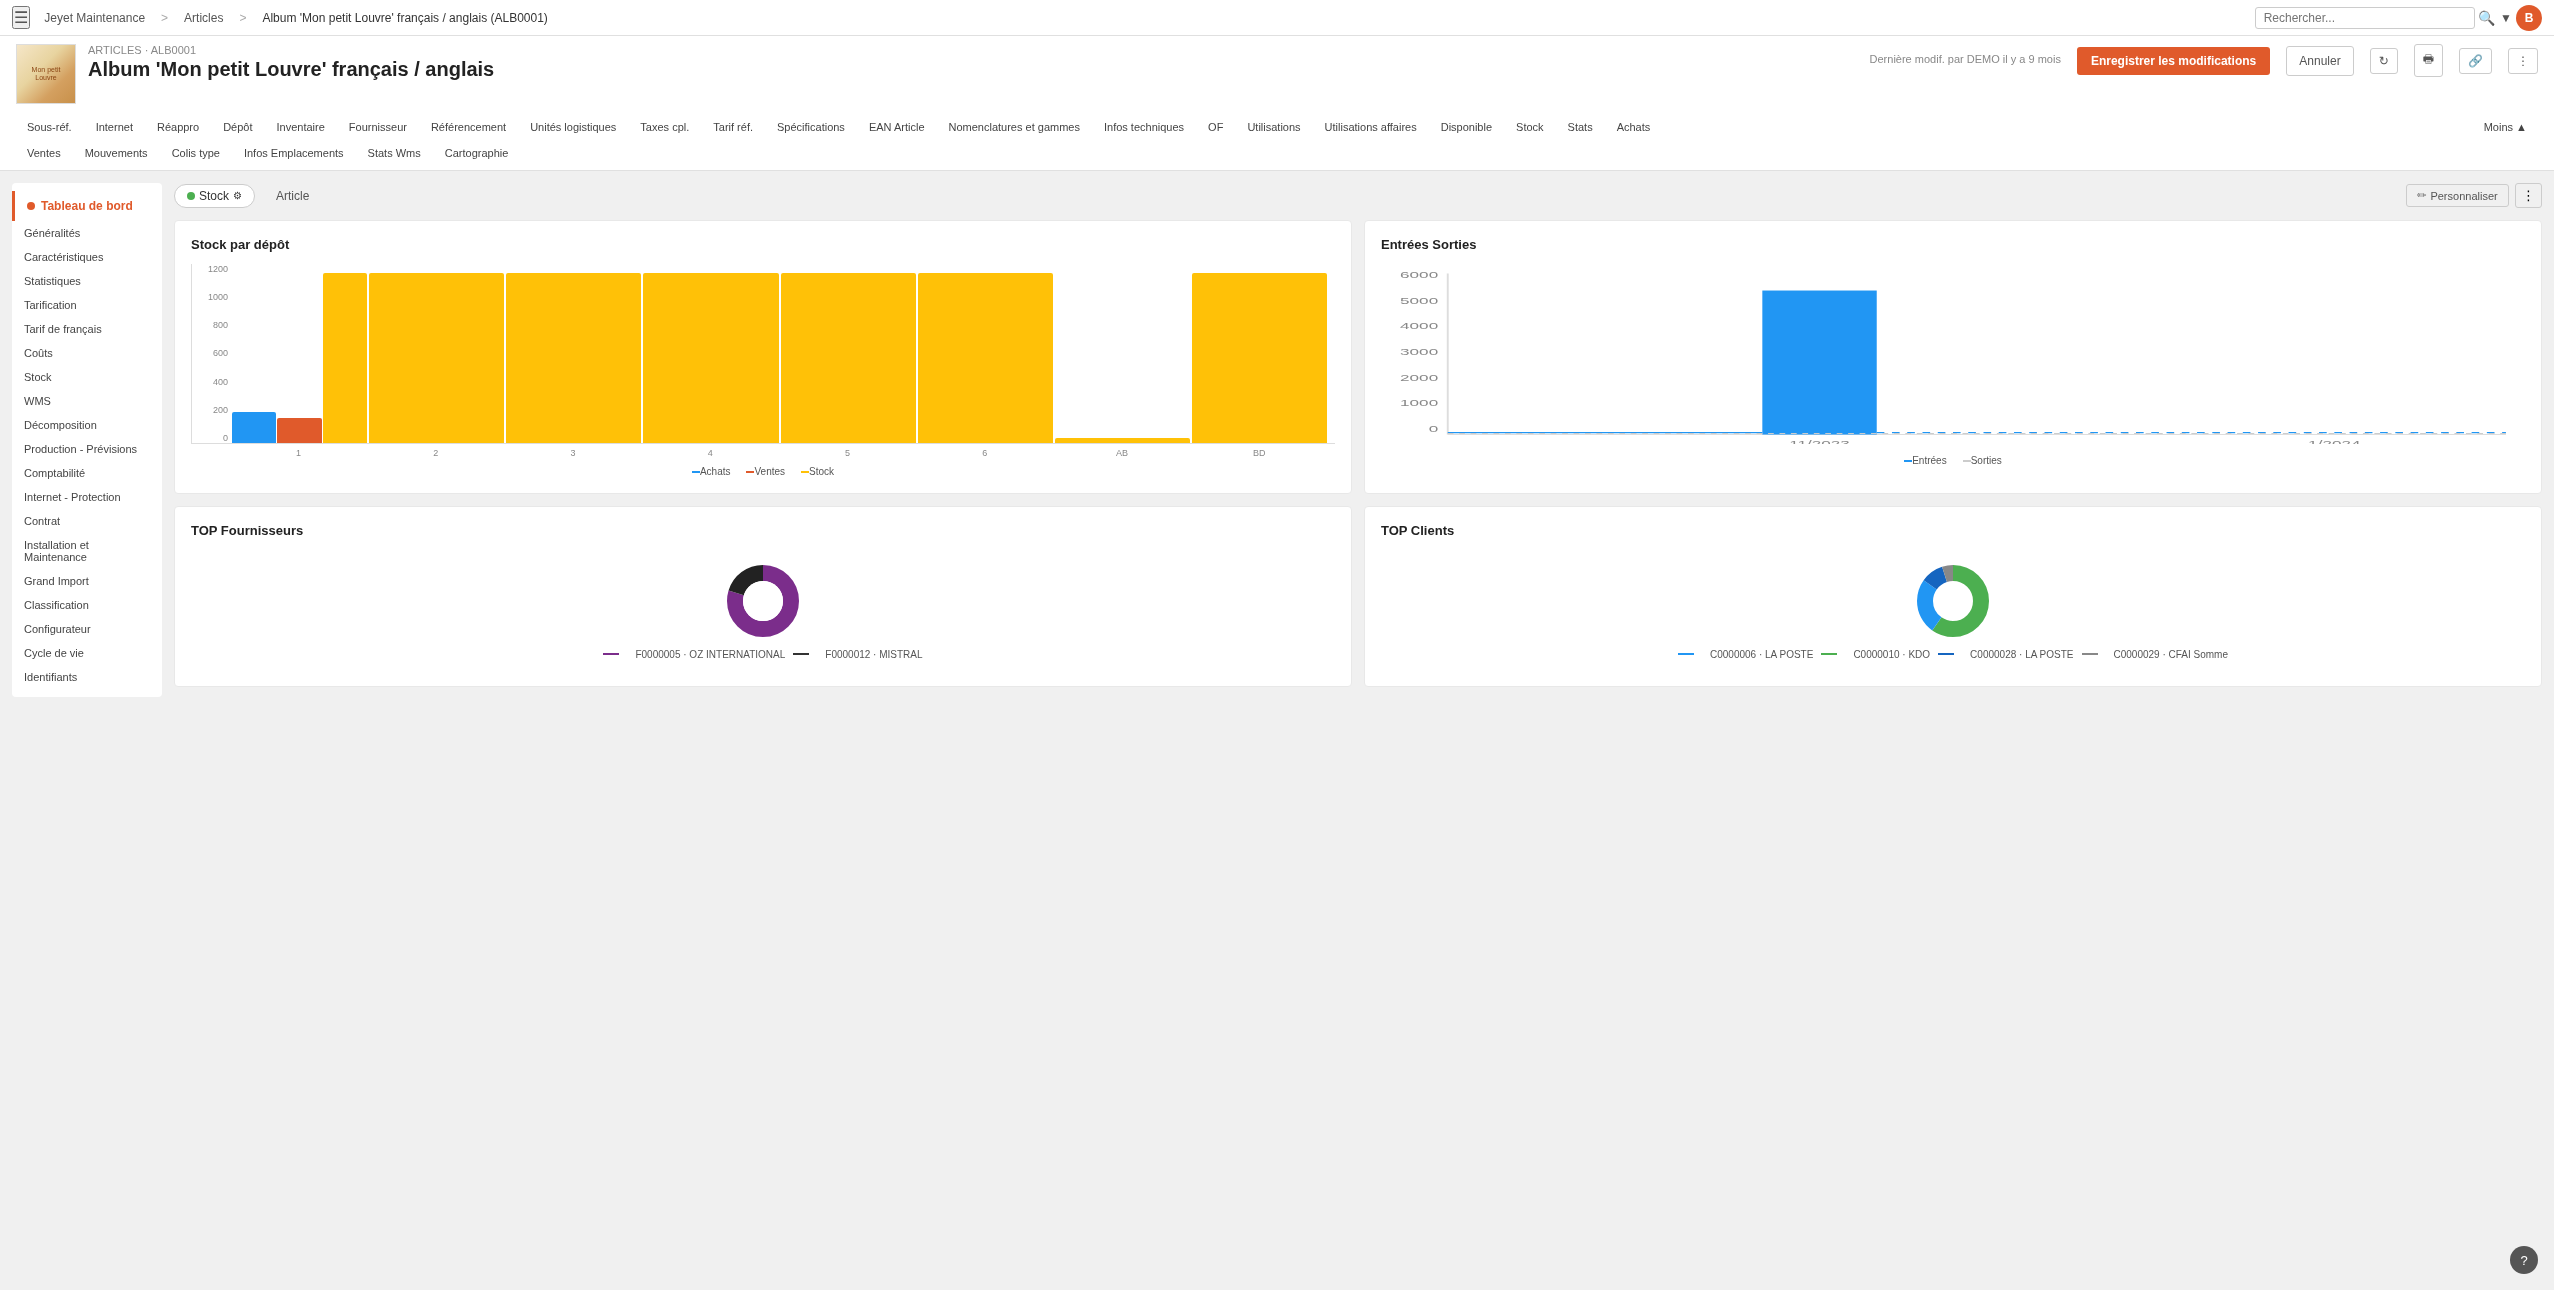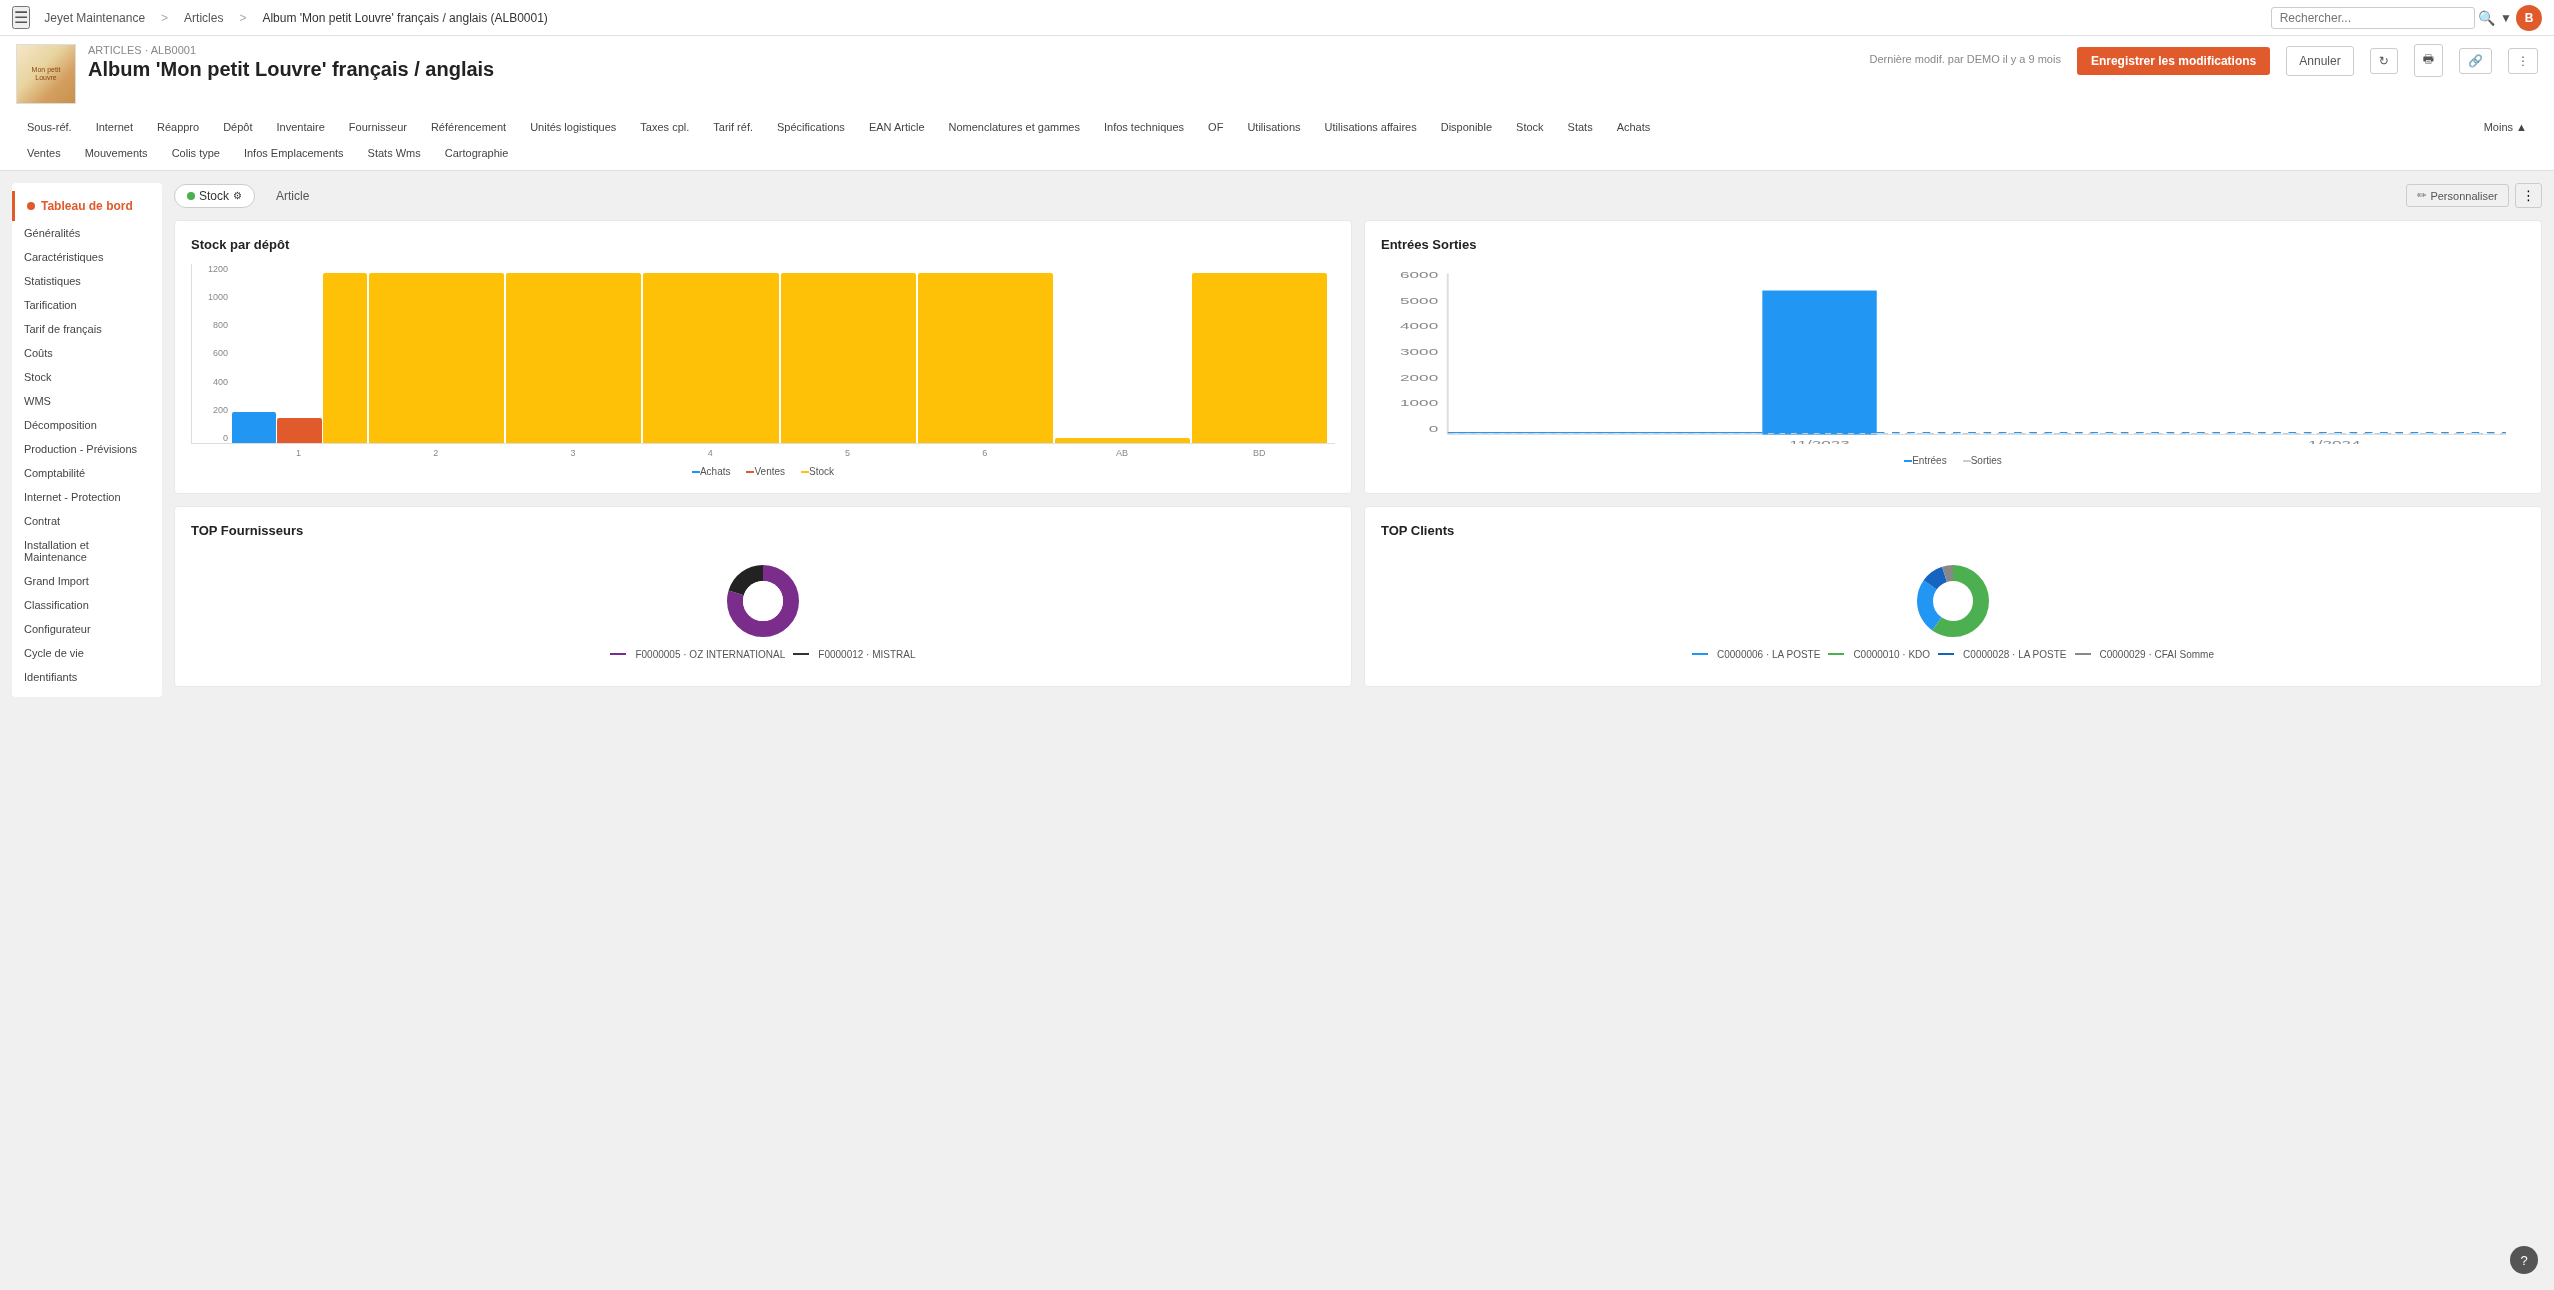--- a/index.html
+++ b/index.html
@@ -15,21 +15,21 @@
       align-items: center;
       gap: 6px;
     }
     .top-nav .menu-icon { font-size: 16px; cursor: pointer; color: #555; margin-right: 8px; }
     .top-nav .breadcrumb { display: flex; align-items: center; gap: 16px; font-size: 12px; color: #555; }
     .top-nav .breadcrumb .sep { color: #aaa; }
     .top-nav .breadcrumb .current { color: #333; }
     .top-nav .search-bar { margin-left: auto; display: flex; align-items: center; gap: 4px; }
     .top-nav .search-input {
       border: 1px solid #ccc; border-radius: 3px; padding: 3px 8px;
-      font-size: 12px; width: 204px; color: #888;
+      font-size: 12px; width: 220px; color: #888;
     }
     .top-nav .search-btn { background: none; border: none; cursor: pointer; font-size: 14px; color: #555; }
     .top-nav .dropdown-btn { background: none; border: none; cursor: pointer; font-size: 12px; color: #555; }
     .top-nav .user-avatar {
       width: 26px; height: 26px; border-radius: 50%;
       background: #e05a2b; color: #fff; display: flex; align-items: center; justify-content: center;
       font-size: 12px; font-weight: bold;
     }
 
     
@@ -209,21 +209,21 @@
     
     .pie-chart-area {
       display: flex; flex-direction: column; align-items: center; justify-content: center;
       height: 120px;
     }
 
     .pie-legend {
       display: flex; flex-wrap: wrap; justify-content: center; gap: 8px;
       margin-top: 8px; font-size: 10px; color: #555;
     }
-    .pie-legend-item { display: flex; align-items: center; gap: 9px; }
+    .pie-legend-item { display: flex; align-items: center; gap: 16px; }
     .pie-legend-line { width: 16px; height: 2px; }
 
     
     .entries-chart-area { position: relative; }
   </style>
 </head>
 <body>
 
 <div class="top-nav">
   <button class="menu-icon">☰</button>

